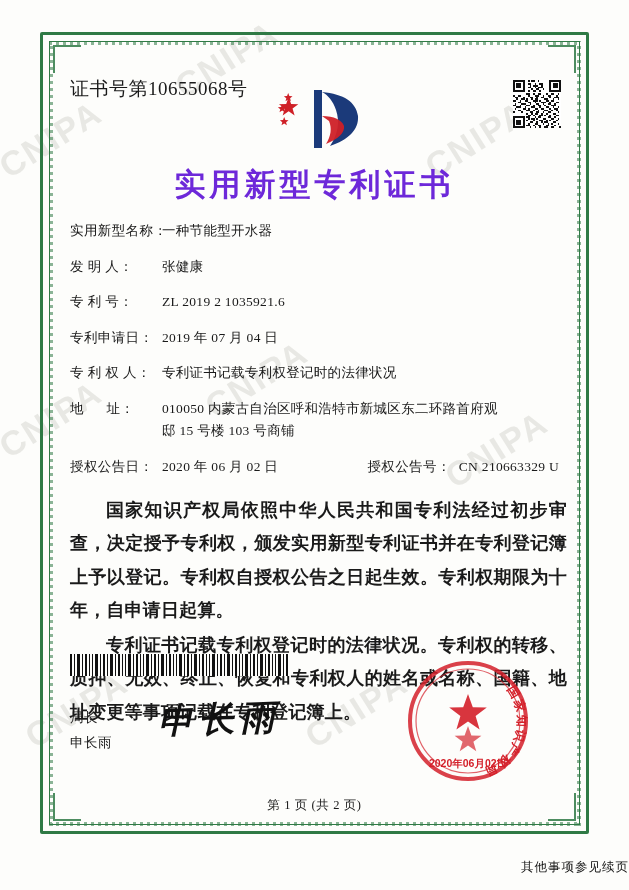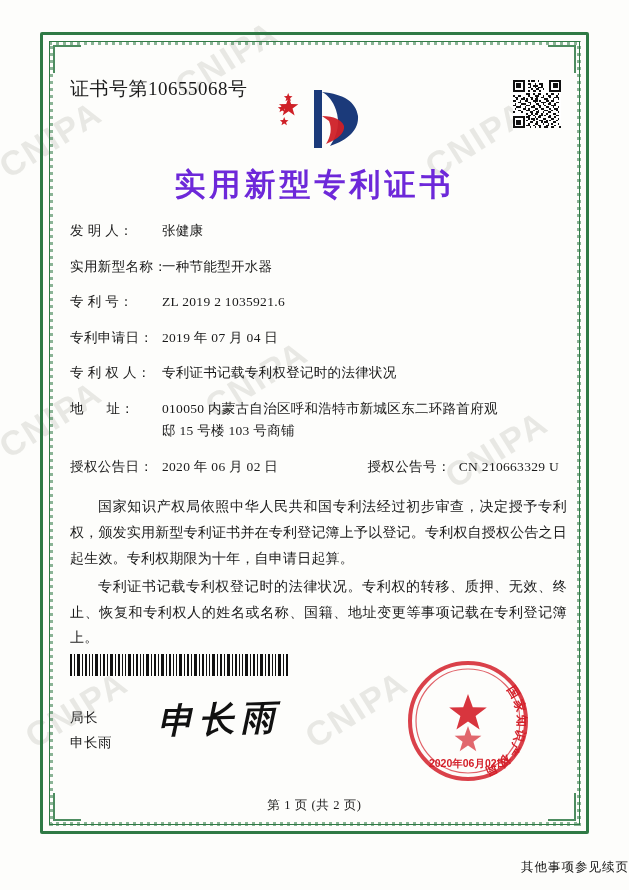--- a/index.html
+++ b/index.html
@@ -154,24 +154,25 @@
     width: auto;
     flex: 0 0 auto;
     margin-right: 8px;
     text-align: right;
   }
 
   .paragraphs {
     position: absolute;
     left: 8px; right: 0;
     top: 440px;
-    font-size: 14px;
+    font-size: 18px;
     line-height: 1.85;
     text-align: justify;
     letter-spacing: .2px;
+    font-weight: bold;
   }
   .paragraphs p {
     margin: 0 0 2px 0;
     text-indent: 2em;
   }
 
   
   .barcode {
     position: absolute;
     left: 8px;
@@ -444,27 +445,27 @@
       <g fill="#cf2027">
         <path d="M70 30 C82 30, 90 34, 92 40 C93 47, 86 53, 74 58 C79 50, 80 42, 77 35 Z" opacity="0.95"></path>
       </g>
     </svg>
 
     <div class="title">实用新型专利证书</div>
 
     <div class="fields">
 
       <div class="field-row">
+        <div class="field-label">实用新型名称：</div>
+        <div class="field-value">一种节能型开水器</div>
+      </div>
+
+      <div class="field-row">
         <div class="field-label">发 明 人：</div>
         <div class="field-value">张健康</div>
-      </div>
-
-      <div class="field-row">
-        <div class="field-label">实用新型名称：</div>
-        <div class="field-value">一种节能型开水器</div>
       </div>
 
       <div class="field-row">
         <div class="field-label">专 利 号：</div>
         <div class="field-value">ZL 2019 2 1035921.6</div>
       </div>
 
       <div class="field-row">
         <div class="field-label">专利申请日：</div>
         <div class="field-value">2019 年 07 月 04 日</div>

